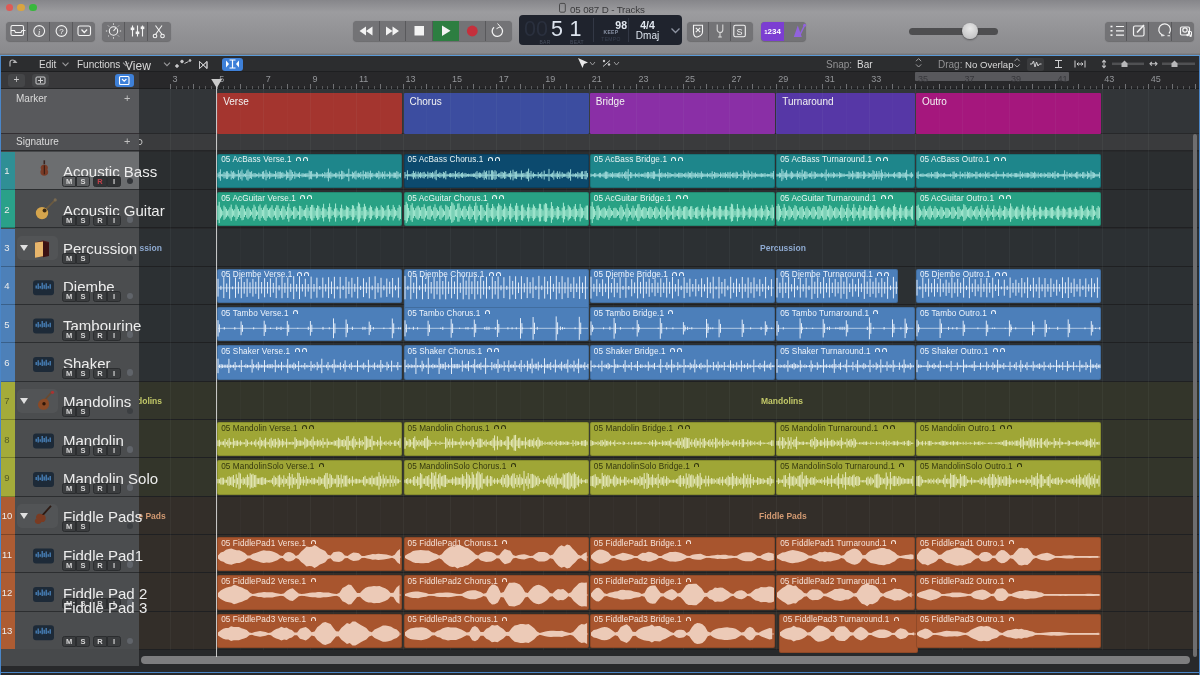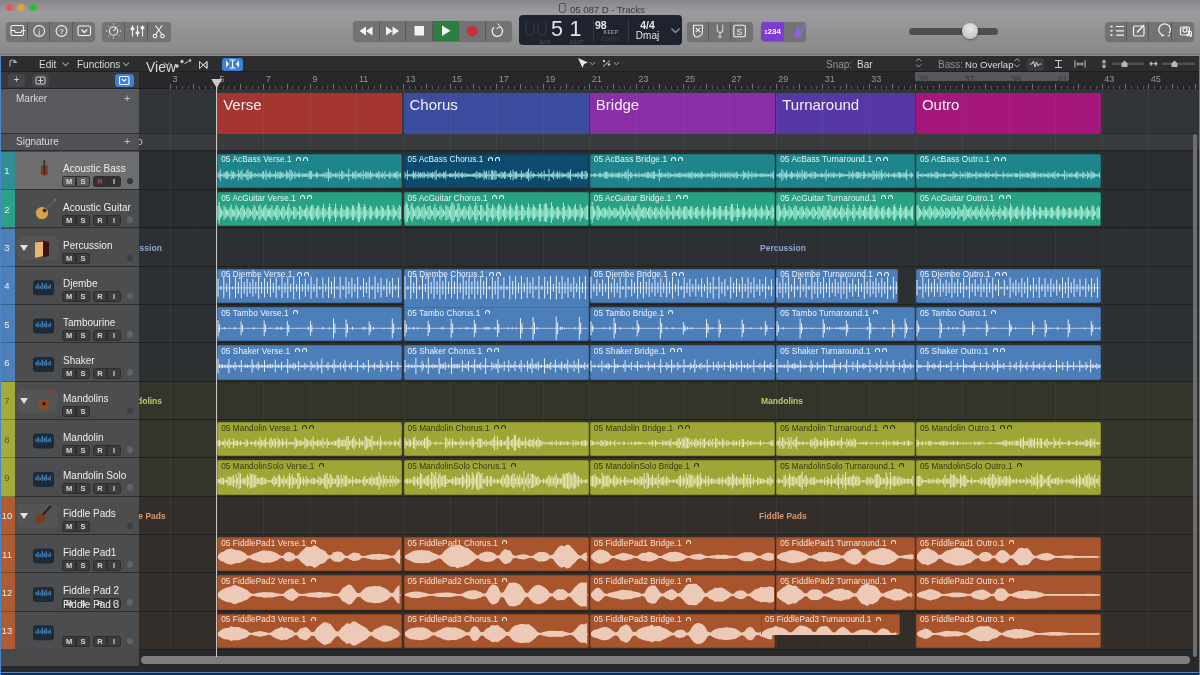--- a/index.html
+++ b/index.html
@@ -1,22 +1,22 @@
 <!DOCTYPE html>
 <html><head><meta charset="utf-8"><style>
 *{margin:0;padding:0;box-sizing:border-box}
 html,body{width:1200px;height:675px;overflow:hidden;background:#8f8f92;font-family:"Liberation Sans",sans-serif;-webkit-font-smoothing:antialiased}
 .ab{position:absolute}
 .reg{position:absolute;border-radius:2px;overflow:hidden;box-shadow:inset 0 0 0 1px rgba(0,0,0,0.14)}
 .rt{position:absolute;left:4px;top:1.5px;font-size:8.2px;white-space:nowrap;letter-spacing:0.1px}
 .loop{display:inline-block;width:5px;height:4.2px;border:1px solid currentColor;border-bottom:none;border-radius:2.5px 2.5px 0 0;margin-left:2px;vertical-align:1.5px}
 .mk{position:absolute;top:92.5px;height:41.5px;border-radius:1px}
-.mkt{position:absolute;left:6px;top:3px;font-size:15px;color:#f2f2f2}
+.mkt{position:absolute;left:6px;top:3px;font-size:10px;color:#f2f2f2}
 .tn{position:absolute;font-size:9.5px;color:#e8e8e8;text-align:center;width:14px}
-.nm{position:absolute;left:63px;font-size:10px;color:#ededed;white-space:nowrap}
+.nm{position:absolute;left:63px;font-size:15px;color:#ededed;white-space:nowrap}
 .tb{position:absolute;height:11px;border-radius:2.5px;background:#3b3d3f;border:1px solid #2b2d2f;color:#d6d6d6;font-size:7.5px;text-align:center;line-height:9.5px;font-weight:bold}
 .cir{position:absolute;width:6.5px;height:6.5px;border-radius:50%;background:#6b6d6f}
 .rul{position:absolute;font-size:9px;color:#94969a}
 .seg{position:absolute;top:0;bottom:0;border-right:1px solid rgba(0,0,0,0.22)}
 </style></head><body>
 <div class="ab" style="left:0;top:0;width:1200px;height:55px;background:linear-gradient(#86868a,#9c9c9f 22%,#929295 60%,#8a8a8d 96%,#6f6f72)"></div>
 <div class="ab" style="left:5.9px;top:3.9px;width:7.2px;height:7.2px;border-radius:50%;background:#dd5b56"></div>
 <div class="ab" style="left:17.4px;top:3.9px;width:7.2px;height:7.2px;border-radius:50%;background:#d9a441"></div>
 <div class="ab" style="left:29.4px;top:3.9px;width:7.2px;height:7.2px;border-radius:50%;background:#38b83d"></div>
 <div class="ab" style="left:570px;top:3.5px;font-size:9.8px;color:#3a3a3c;letter-spacing:-0.15px;white-space:nowrap">05 087 D - Tracks</div>
@@ -38,21 +38,21 @@
 <div class="ab" style="left:79.5px;top:0;width:26.5px;height:20.5px;background:#2d7e41;border-radius:0"></div>
 </div>
 <div class="ab" style="left:518.5px;top:15.3px;width:163px;height:29.8px;background:#1f232d;border-radius:4px"></div>
 <div class="ab" style="left:592.5px;top:18px;width:1px;height:24px;background:#333845"></div>
 <div class="ab" style="left:628.3px;top:18px;width:1px;height:24px;background:#333845"></div>
 <div class="ab" style="left:524px;top:17px;font-size:21.5px;color:#2a303e">00</div>
 <div class="ab" style="left:551px;top:17px;font-size:21.5px;color:#dde4ee">5</div>
 <div class="ab" style="left:569.5px;top:17px;font-size:21.5px;color:#dde4ee">1</div>
 <div class="ab" style="left:536px;top:38.5px;width:18px;text-align:center;font-size:5px;color:#49505f;letter-spacing:0.3px">BAR</div>
 <div class="ab" style="left:568px;top:38.5px;width:18px;text-align:center;font-size:5px;color:#49505f;letter-spacing:0.3px">BEAT</div>
-<div class="ab" style="left:595px;top:18.5px;width:32px;text-align:left;font-size:10.5px;color:#e2e8f0;font-weight:bold">98</div>
+<div class="ab" style="left:595px;top:18.5px;width:32px;text-align:right;font-size:10.5px;color:#e2e8f0;font-weight:bold">98</div>
 <div class="ab" style="left:595px;top:28.5px;width:32px;text-align:center;font-size:5px;color:#8a93a6;font-weight:bold;letter-spacing:0.3px">KEEP</div>
 <div class="ab" style="left:595px;top:35.5px;width:32px;text-align:center;font-size:5px;color:#394050;letter-spacing:0.3px">TEMPO</div>
 <div class="ab" style="left:630px;top:18.5px;width:35px;text-align:center;font-size:10.5px;color:#e2e8f0;font-weight:bold">4/4</div>
 <div class="ab" style="left:630px;top:30px;width:35px;text-align:center;font-size:10px;color:#dde4ee">Dmaj</div>
 <div class="ab" style="left:687px;top:21.5px;width:66px;height:19.5px;background:#737376;border-radius:4px;box-shadow:0 0.5px 1px rgba(0,0,0,0.25)">
 <div class="seg" style="left:0.0px;width:22.0px"></div>
 <div class="seg" style="left:22.0px;width:22.0px"></div>
 </div>
 <div class="ab" style="left:761px;top:21.5px;width:45px;height:19.5px;background:#737376;border-radius:4px;box-shadow:0 0.5px 1px rgba(0,0,0,0.25)">
 <div class="seg" style="left:0.0px;width:22.5px"></div>
@@ -67,25 +67,25 @@
 <div class="seg" style="left:44.5px;width:22.2px"></div>
 </div>
 <div class="ab" style="left:0;top:54.5px;width:1200px;height:1.5px;background:#5b9bd8"></div>
 <div class="ab" style="left:0;top:56px;width:1200px;height:619px;background:#28292b"></div>
 <div class="ab" style="left:0;top:56px;width:1.2px;height:619px;background:#4a86c8;z-index:60"></div>
 <div class="ab" style="left:1198.8px;top:56px;width:1.2px;height:619px;background:#4a86c8;z-index:60"></div>
 <div class="ab" style="left:0;top:671.5px;width:1200px;height:1.2px;background:#4a86c8;z-index:60"></div>
 <div class="ab" style="left:0;top:56px;width:1200px;height:15.8px;background:#2c2d2f;border-bottom:1px solid #1e1f21"></div>
 <div class="ab" style="left:39px;top:58.5px;font-size:10px;color:#d8d8d8">Edit</div>
 <div class="ab" style="left:77px;top:58.5px;font-size:10px;color:#d8d8d8">Functions</div>
-<div class="ab" style="left:146px;top:58.5px;font-size:14px;color:#d8d8d8">View</div>
+<div class="ab" style="left:125px;top:58.5px;font-size:12px;color:#d8d8d8">View</div>
 <div class="ab" style="left:222px;top:57.5px;width:20.5px;height:13px;background:#3e80d8;border-radius:3px"></div>
 <div class="ab" style="left:826px;top:58.5px;font-size:10px;color:#929294">Snap:</div>
 <div class="ab" style="left:857px;top:58.5px;font-size:10px;color:#d8d8d8">Bar</div>
-<div class="ab" style="left:938px;top:58.5px;font-size:10px;color:#929294">Bass:</div>
+<div class="ab" style="left:938px;top:58.5px;font-size:10px;color:#929294">Drag:</div>
 <div class="ab" style="left:965px;top:58.5px;font-size:9.6px;color:#d8d8d8">No Overlap</div>
 <div class="ab" style="left:1027px;top:57.5px;width:17px;height:13px;background:#3a3b3d;border-radius:2.5px"></div>
 <div class="ab" style="left:1050px;top:57.5px;width:17px;height:13px;background:#2c2d2f;border-radius:2.5px"></div>
 <div class="ab" style="left:1072px;top:57.5px;width:17px;height:13px;background:#2c2d2f;border-radius:2.5px"></div>
 <div class="ab" style="left:0;top:72px;width:139px;height:17px;background:#39393b;border-bottom:1px solid #232426"></div>
 <div class="ab" style="left:139px;top:72px;width:1061px;height:17px;background:#28282a;border-bottom:1px solid #1c1d1f"></div>
 <div class="ab" style="left:915.4px;top:72.3px;width:153.7px;height:8.8px;background:#58585c;border-radius:1px"></div>
 <div class="ab" style="left:8px;top:74px;width:17px;height:13px;background:#454648;border-radius:3px;color:#ccc;font-size:10px;text-align:center;line-height:12px">+</div>
 <div class="ab" style="left:32px;top:74px;width:17px;height:13px;background:#454648;border-radius:3px"></div>
 <div class="ab" style="left:115px;top:74px;width:18.5px;height:13px;background:#3e80d8;border-radius:3px"></div>
@@ -695,21 +695,21 @@
       <path d="M1.0 18.3L3.7 15.9L6.4 14.6L9.1 13.9L11.8 13.6L14.5 13.4L17.2 13.2L19.9 13.6L22.6 14.3L25.3 15.9L28.0 18.3L30.7 18.6L33.4 16.8L36.0 16.1L38.7 14.2L41.4 13.6L44.0 13.0L46.7 13.4L49.4 13.5L52.1 13.5L54.7 14.5L57.4 15.6L60.1 17.1L62.7 18.6L65.4 18.1L68.2 13.2L71.0 12.0L73.8 13.7L76.6 18.1L79.4 18.1L82.3 14.7L85.1 13.4L87.9 10.9L90.8 11.4L93.6 10.9L96.4 13.2L99.3 15.0L102.1 18.0L105.0 17.8L107.8 14.1L110.6 11.4L113.4 10.9L116.2 10.0L119.0 10.0L121.8 10.5L124.6 10.1L127.4 12.0L130.2 14.2L133.0 17.4L135.8 19.1L138.6 18.3L141.4 17.5L144.1 17.0L146.9 16.7L149.7 16.8L152.5 16.9L155.2 16.9L158.0 16.8L160.8 17.8L163.6 18.4L166.3 19.1L169.1 17.9L171.9 15.0L174.7 11.7L177.5 10.1L180.3 10.5L183.1 9.0L183.1 30.1L180.3 28.6L177.5 29.0L174.7 27.5L171.9 24.5L169.1 21.8L166.3 20.8L163.6 21.4L160.8 22.0L158.0 22.9L155.2 22.8L152.5 22.8L149.7 22.8L146.9 22.9L144.1 22.7L141.4 22.2L138.6 21.5L135.8 20.8L133.0 22.3L130.2 25.2L127.4 27.2L124.6 29.0L121.8 28.6L119.0 29.1L116.2 29.1L113.4 28.3L110.6 27.8L107.8 25.3L105.0 21.9L102.1 21.7L99.3 24.5L96.4 26.2L93.6 28.3L90.8 27.8L87.9 28.3L85.1 26.0L82.3 24.8L79.4 21.7L76.6 21.7L73.8 25.7L71.0 27.3L68.2 26.2L65.4 21.7L62.7 21.2L60.1 22.6L57.4 23.9L54.7 25.0L52.1 25.9L49.4 25.9L46.7 26.0L44.0 26.4L41.4 25.8L38.7 25.3L36.0 23.5L33.4 22.9L30.7 21.2L28.0 21.5L25.3 23.7L22.6 25.1L19.9 25.8L17.2 26.2L14.5 26.0L11.8 25.8L9.1 25.5L6.4 24.9L3.7 23.7L1.0 21.5Z" fill="#eccab7"></path>
     </svg>
 </div>
 <div class="reg" style="left:589.8px;top:613.7px;width:185.1px;height:34.4px;background:#a8552e">
 <div class="rt" style="color:#f5e3d9">05 FiddlePad3 Bridge.1&nbsp;<span class="loop"></span></div>
 <svg width="185" height="34" style="position:absolute;left:0;top:0">
       <path d="M1 20.0H184.1" stroke="#eccab7" stroke-width="1" opacity="0.75"></path>
       <path d="M1.0 18.4L3.7 16.1L6.3 15.5L9.0 14.6L11.7 13.4L14.4 13.1L17.0 13.3L19.7 14.6L22.4 16.5L25.1 18.5L27.7 17.8L30.7 12.9L33.7 11.5L36.7 10.3L39.7 12.8L42.7 17.7L45.6 18.0L48.3 15.6L51.1 14.1L53.8 13.1L56.5 12.5L59.2 12.1L61.9 10.6L64.6 12.4L67.3 11.9L70.0 11.9L72.7 13.8L75.5 14.6L78.2 16.3L80.9 17.9L83.6 18.9L86.2 16.6L88.8 15.7L91.4 15.7L94.0 16.3L96.6 18.9L99.3 17.5L101.9 13.3L104.5 10.2L107.2 9.1L109.8 9.3L112.4 10.2L115.1 12.8L117.7 17.4L120.4 18.6L123.2 16.3L126.0 15.0L128.8 14.2L131.6 13.9L134.4 13.4L137.2 13.3L140.0 13.7L142.8 14.1L145.6 14.8L148.4 16.6L151.2 18.6L154.0 18.1L157.0 14.3L159.9 12.7L162.9 13.9L165.8 18.1L168.7 18.7L171.4 17.2L174.1 16.0L176.8 15.1L179.5 14.0L182.2 14.4L182.2 25.0L179.5 25.4L176.8 24.4L174.1 23.5L171.4 22.5L168.7 21.1L165.8 21.6L162.9 25.5L159.9 26.6L157.0 25.1L154.0 21.7L151.2 21.2L148.4 23.1L145.6 24.7L142.8 25.3L140.0 25.7L137.2 26.1L134.4 26.0L131.6 25.6L128.8 25.3L126.0 24.5L123.2 23.3L120.4 21.2L117.7 22.3L115.1 26.6L112.4 29.0L109.8 29.8L107.2 30.0L104.5 28.9L101.9 26.1L99.3 22.2L96.6 20.9L94.0 23.3L91.4 23.8L88.8 23.9L86.2 23.0L83.6 20.9L80.9 21.8L78.2 23.3L75.5 24.8L72.7 25.7L70.0 27.4L67.3 27.3L64.6 26.9L61.9 28.5L59.2 27.1L56.5 26.8L53.8 26.2L51.1 25.3L48.3 23.9L45.6 21.8L42.7 22.0L39.7 26.5L36.7 28.9L33.7 27.7L30.7 26.5L27.7 21.9L25.1 21.2L22.4 23.1L19.7 24.9L17.0 26.1L14.4 26.2L11.7 25.9L9.0 24.9L6.3 24.0L3.7 23.5L1.0 21.4Z" fill="#eccab7"></path>
     </svg>
 </div>
-<div class="reg" style="left:761px;top:613.7px;width:138.5px;height:21px;background:#a8552e">
+<div class="reg" style="left:779px;top:613.7px;width:138.5px;height:39px;background:#a8552e">
 <div class="rt" style="color:#f5e3d9">05 FiddlePad3 Turnaround.1&nbsp;<span class="loop"></span></div>
 <svg width="139" height="34" style="position:absolute;left:0;top:0">
       <path d="M1 20.0H137.5" stroke="#eccab7" stroke-width="1" opacity="0.75"></path>
       <path d="M1.0 18.3L3.7 16.2L6.5 14.8L9.2 14.0L12.0 13.6L14.7 11.8L17.5 13.2L20.2 13.4L23.0 14.4L25.7 16.1L28.4 18.5L31.2 18.0L33.8 15.5L36.4 12.9L39.0 11.6L41.6 11.8L44.2 12.2L46.8 13.6L49.5 15.1L52.1 18.0L54.7 18.1L57.4 13.9L60.2 12.5L63.0 12.3L65.7 12.2L68.5 14.6L71.3 17.9L74.1 18.5L76.7 15.7L79.3 13.8L81.9 12.7L84.5 14.1L87.1 15.9L89.7 18.7L92.3 18.9L94.9 17.5L97.5 16.4L100.1 15.5L102.7 15.4L105.3 15.6L107.9 16.2L110.5 17.2L113.1 19.0L115.7 18.8L118.5 15.8L121.3 14.3L124.0 14.8L126.8 15.8L129.6 18.8L132.4 19.1L135.2 18.3L135.2 21.5L132.4 20.8L129.6 21.0L126.8 23.7L124.0 24.7L121.3 25.2L118.5 23.8L115.7 21.0L113.1 20.8L110.5 22.5L107.9 23.4L105.3 23.9L102.7 24.1L100.1 24.0L97.5 23.3L94.9 22.2L92.3 20.9L89.7 21.1L87.1 23.7L84.5 25.4L81.9 26.6L79.3 25.6L76.7 23.9L74.1 21.3L71.3 21.9L68.5 24.9L65.7 27.1L63.0 27.0L60.2 26.8L57.4 25.5L54.7 21.7L52.1 21.7L49.5 24.4L46.8 25.8L44.2 27.1L41.6 27.4L39.0 27.7L36.4 26.4L33.8 24.0L31.2 21.7L28.4 21.3L25.7 23.5L23.0 25.0L20.2 25.9L17.5 26.2L14.7 27.4L12.0 25.8L9.2 25.4L6.5 24.7L3.7 23.4L1.0 21.5Z" fill="#eccab7"></path>
     </svg>
 </div>
 <div class="reg" style="left:915.9px;top:613.7px;width:185.1px;height:34.4px;background:#a8552e">
 <div class="rt" style="color:#f5e3d9">05 FiddlePad3 Outro.1&nbsp;<span class="loop"></span></div>
 <svg width="185" height="34" style="position:absolute;left:0;top:0">
       <path d="M1 20.0H184.1" stroke="#eccab7" stroke-width="1" opacity="0.75"></path>

